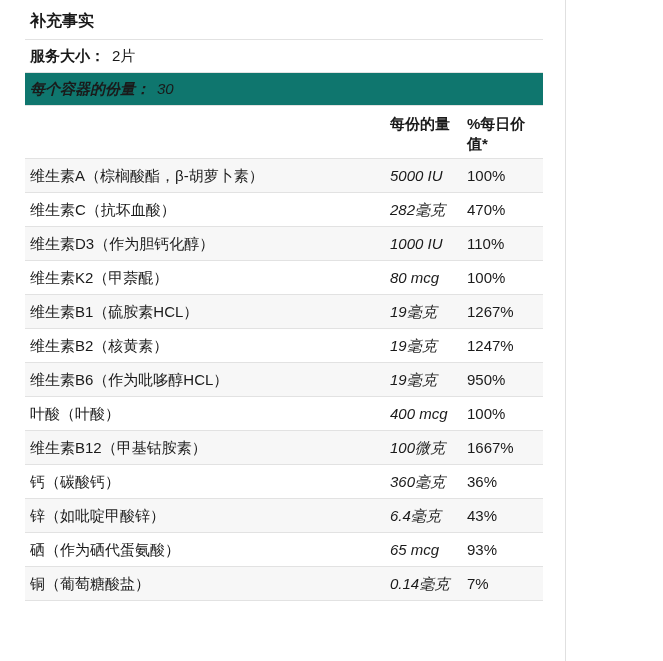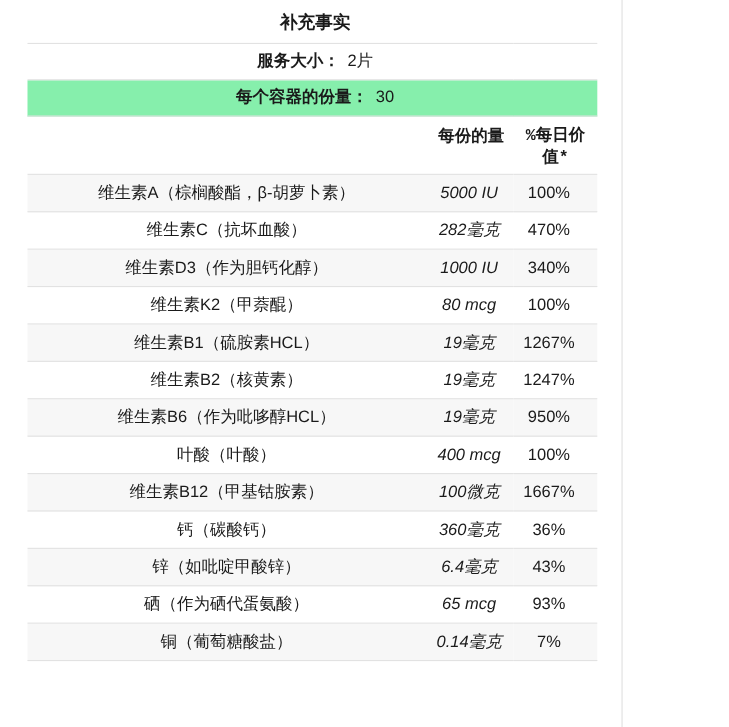--- a/index.html
+++ b/index.html
@@ -36,50 +36,49 @@
     table-layout: fixed;
     font-size: 15px;
   }
   col.c-name   { width: 365px; }
   col.c-amount { width: 77px; }
   col.c-dv     { width: 76px; }
 
   tr { border-bottom: 1px solid #e2e2e2; }
 
   td, th {
-    text-align: center;
+    text-align: left;
     vertical-align: top;
     font-weight: normal;
     padding: 0;
   }
 
   .title-cell {
     font-size: 16px;
     font-weight: 700;
     line-height: 19px;
     padding: 11px 0 9px 5px;
   }
   .meta-cell {
     line-height: 16px;
     padding: 8px 0 8px 5px;
   }
   .meta-label { font-weight: 700; }
   .meta-value { font-weight: 400; margin-left: 7px; }
 
-  tr.row-shaded { background: #86efac; }
+  tr.row-shaded { background: #0f766e; font-style: italic; }
 
   th.colhead {
     font-weight: 700;
     line-height: 20px;
     padding: 8px 0 4px 0;
   }
   th.colhead-dv .wrapbox {
     display: inline-block;
     width: 64px;
-    font-family: Liberation Mono, monospace;
   }
 
   tbody.data-rows td {
     line-height: 17px;
     padding: 8px 0;
   }
   tbody.data-rows td.cell-name   { padding-left: 5px; padding-right: 8px; margin-top: 20px; }
   tbody.data-rows td.cell-amount { padding-right: 4px; font-style: italic; }
   tbody.data-rows td.cell-dv     { padding-right: 12px; margin-left: 16px; }
   tbody.data-rows tr:nth-child(odd) { background: #f7f7f7; }
@@ -127,21 +126,21 @@
 
   <tr>
     <td class="cell-name">维生素C（抗坏血酸）</td>
     <td class="cell-amount">282毫克</td>
     <td class="cell-dv">470%</td>
   </tr>
 
   <tr>
     <td class="cell-name">维生素D3（作为胆钙化醇）</td>
     <td class="cell-amount">1000 IU</td>
-    <td class="cell-dv">340%</td>
+    <td class="cell-dv">110%</td>
   </tr>
 
 
   <tr>
     <td class="cell-name">维生素K2（甲萘醌）</td>
     <td class="cell-amount">80 mcg</td>
     <td class="cell-dv">100%</td>
   </tr>
 
   <tr>

